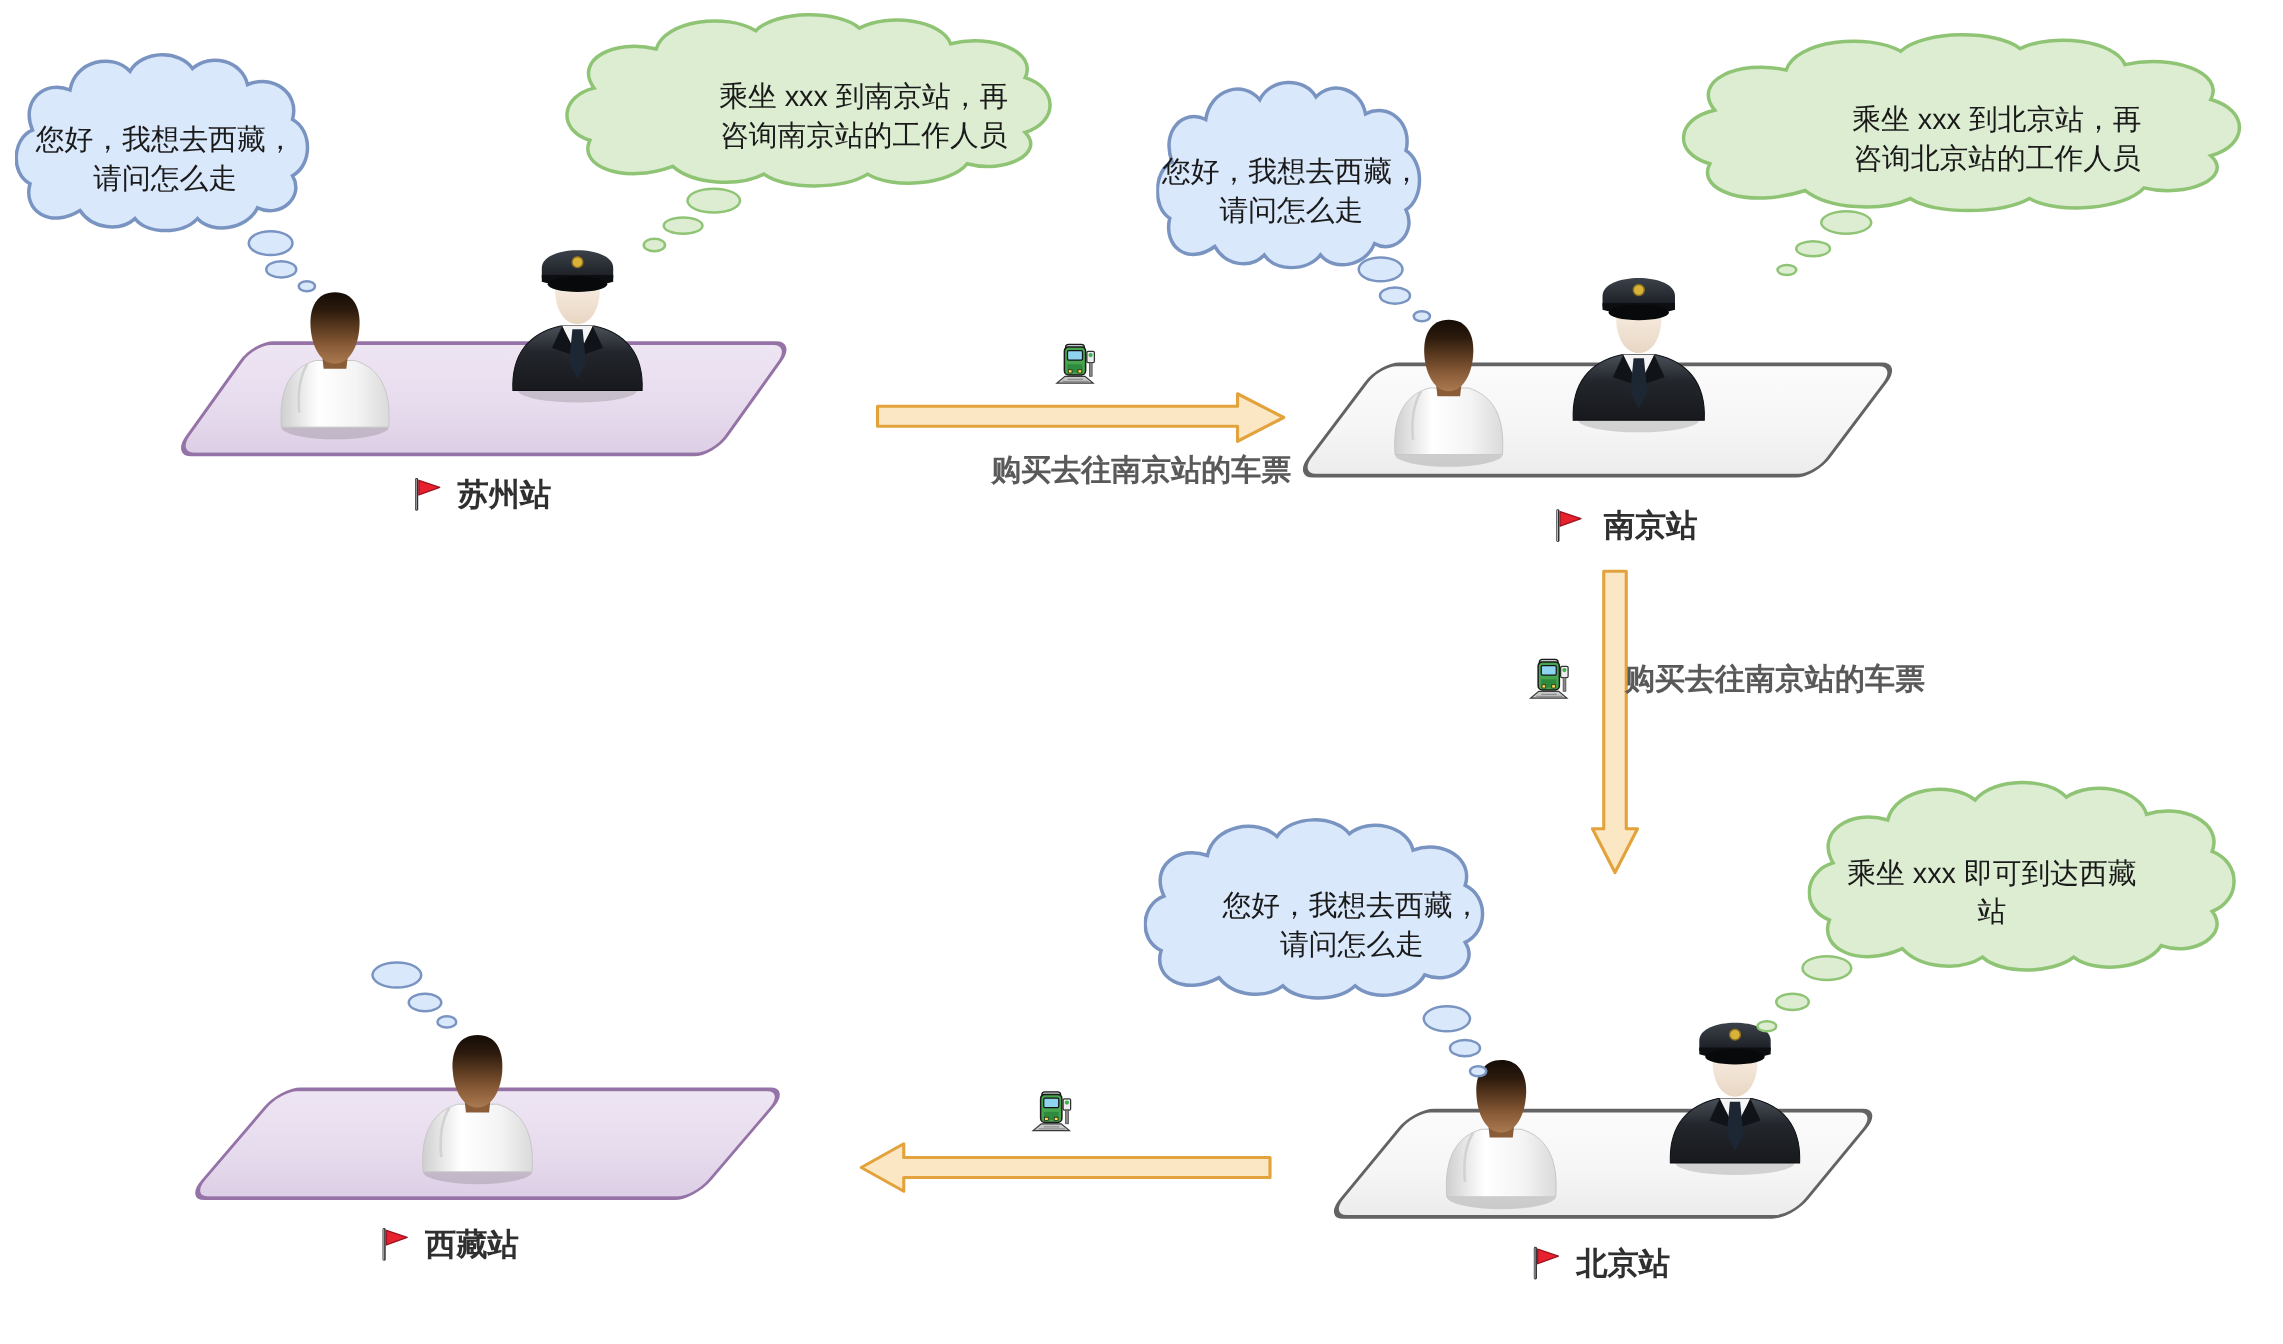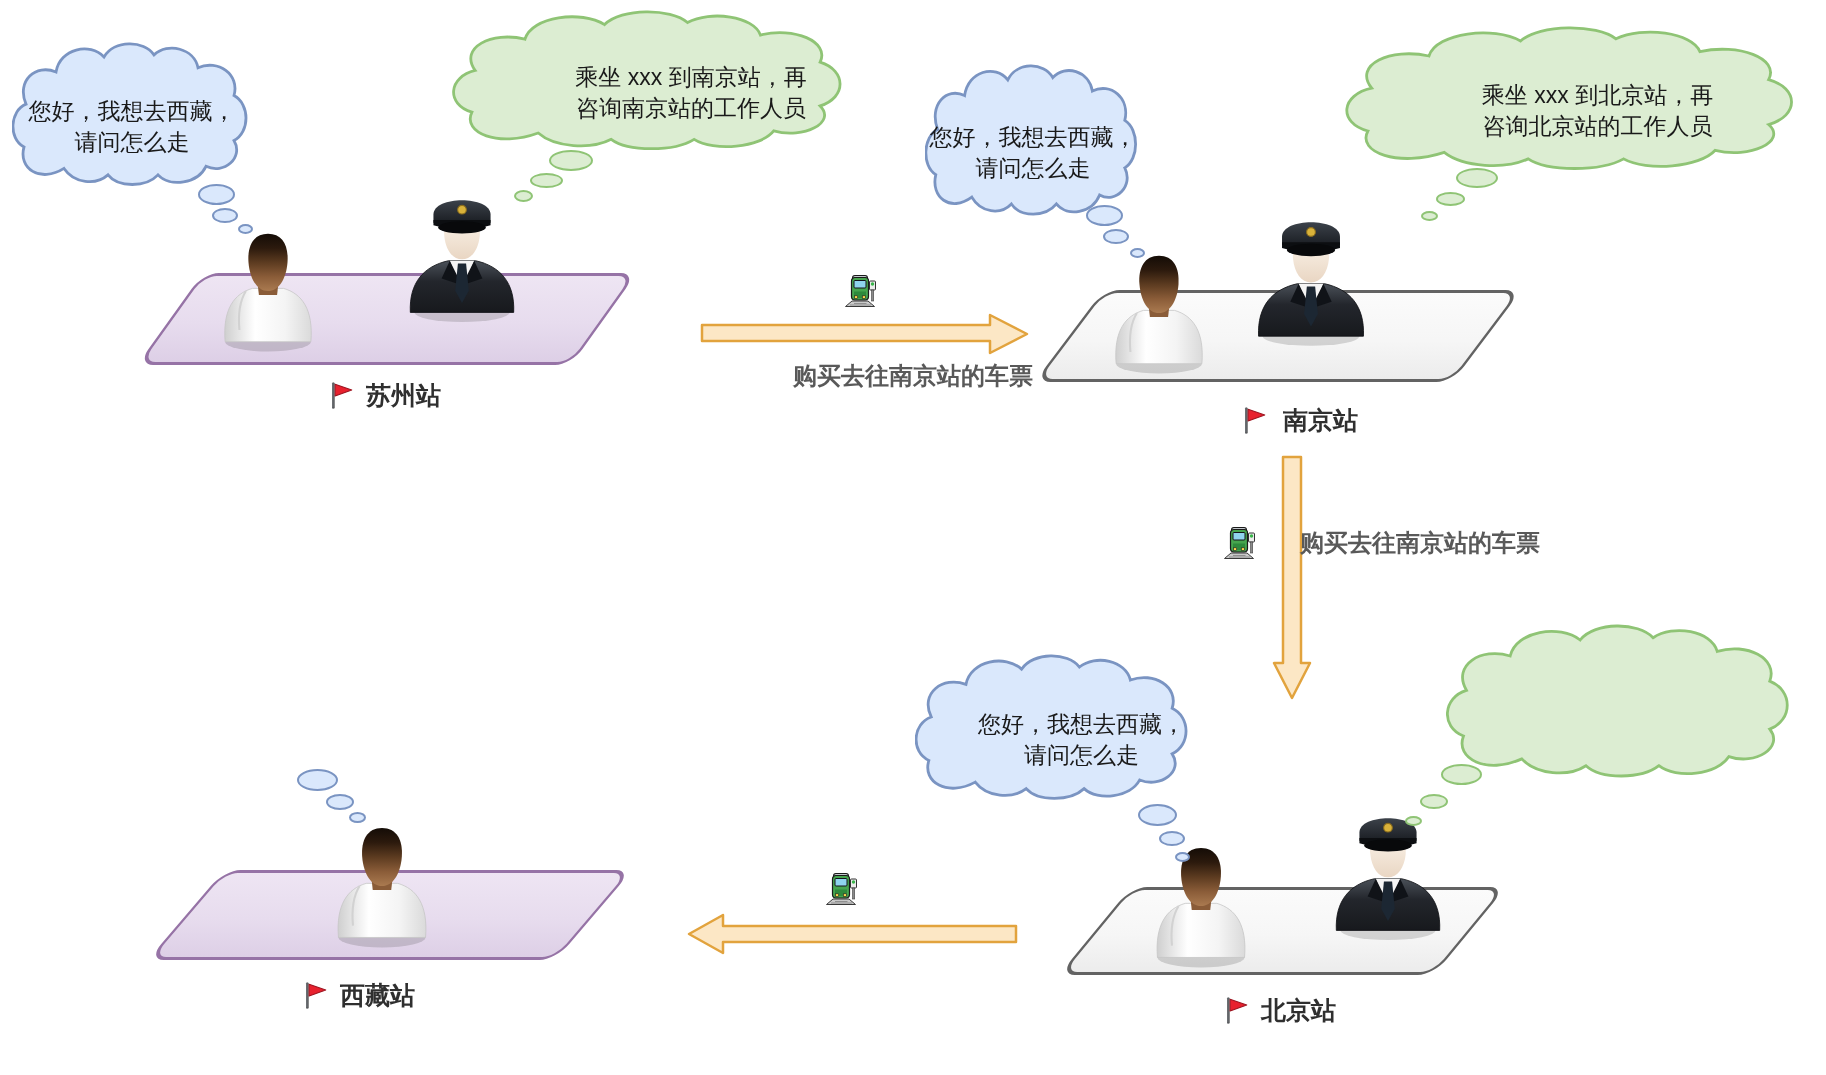--- a/index.html
+++ b/index.html
@@ -277,20 +277,21 @@
     <div class="ctext" style="max-width:214px; margin-left:55px;">您好，我想去西藏，请问怎么走</div>
   </div>
   <div class="dot blue" style="left:1138px; top:804px; width:39px; height:22px;"></div>
   <div class="dot blue" style="left:1159px; top:831px; width:26px; height:15px;"></div>
   <div class="dot blue" style="left:1175px; top:852px; width:15px; height:10px;"></div>
 
   <div class="cloud green" style="left:1446px; top:624px; width:350px; height:160px;">
     <svg class="cshape" viewBox="0 0 240 140" preserveAspectRatio="none">
         <use href="#cloud"></use>
       </svg>
+    <div class="ctext" style="max-width:246px; margin-right:55px;">乘坐 xxx 即可到达西藏站</div>
   </div>
   <div class="dot green" style="left:1441px; top:764px; width:41px; height:21px;"></div>
   <div class="dot green" style="left:1420px; top:794px; width:28px; height:15px;"></div>
   <div class="dot green" style="left:1405px; top:816px; width:17px; height:10px;"></div>
 
   <div class="dot blue" style="left:297px; top:769px; width:41px; height:22px;"></div>
   <div class="dot blue" style="left:326px; top:794px; width:28px; height:16px;"></div>
   <div class="dot blue" style="left:349px; top:812px; width:17px; height:11px;"></div>
 
   <svg class="train" style="left:842px; top:272px;" width="36" height="36" viewBox="0 0 36 36">

